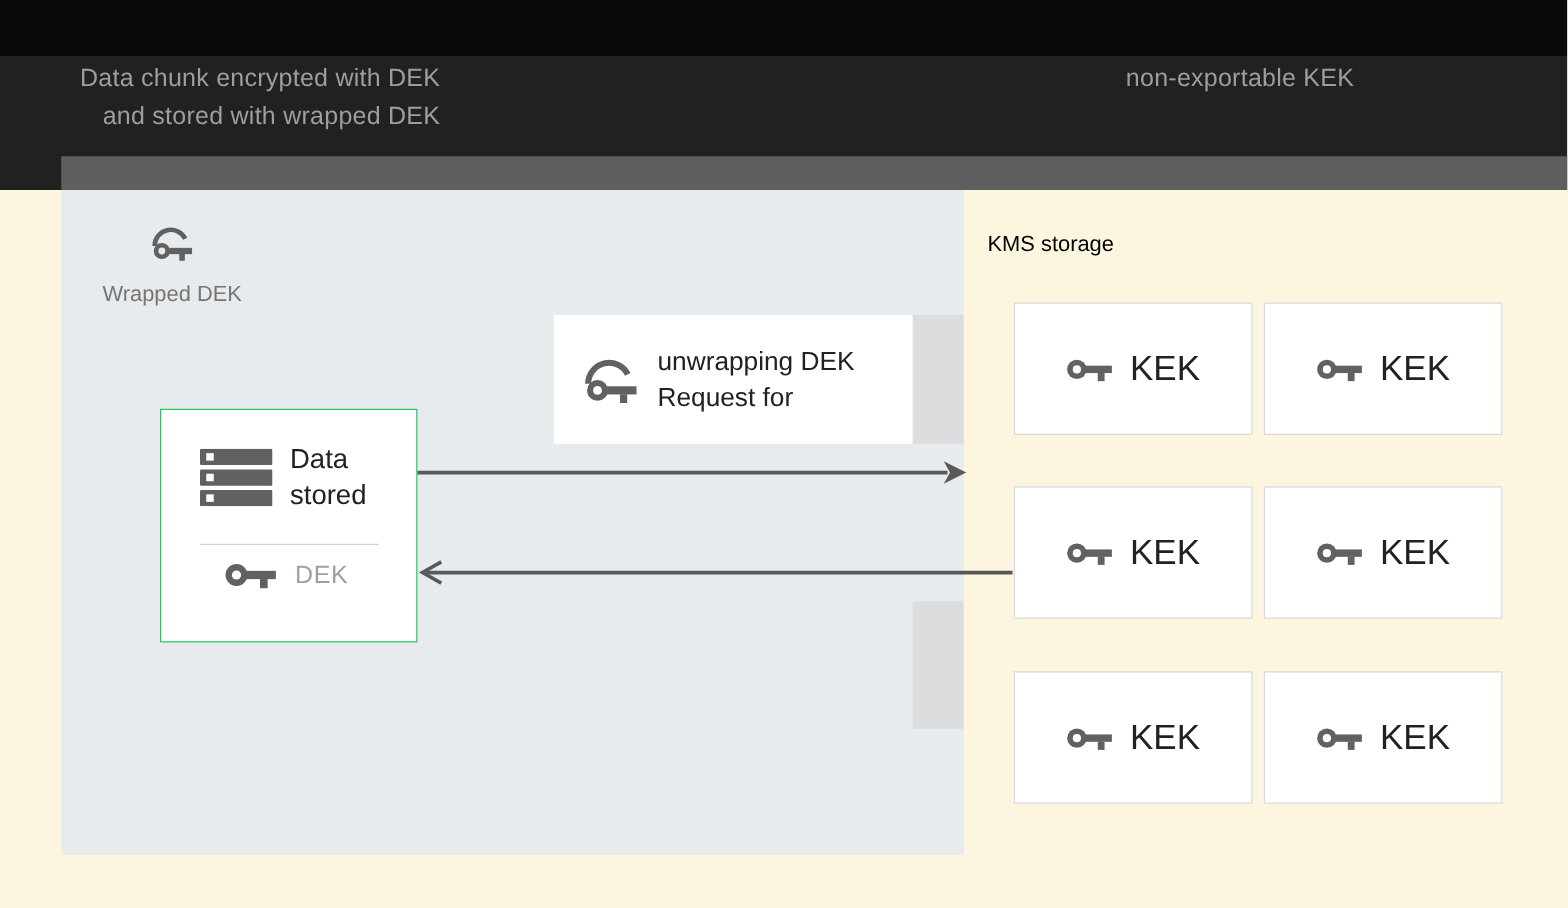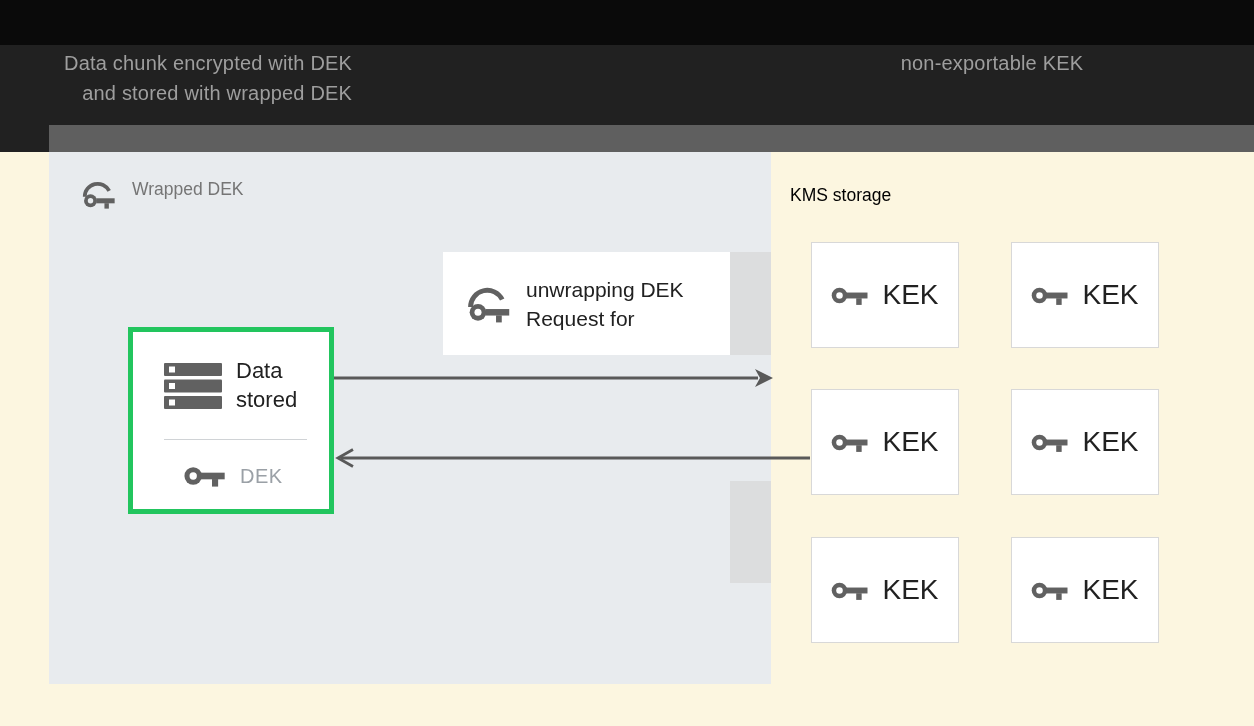--- a/index.html
+++ b/index.html
@@ -11,47 +11,47 @@
               background:linear-gradient(180deg,#0A0A0A 0px,#0A0A0A 45px,#212121 45px,#212121 152px);}
   .gray-strip{position:absolute;left:49px;top:125px;width:1205px;height:27px;background:#5F5F5F;}
   .caption{position:absolute;top:48px;font-size:20px;line-height:30px;color:#9E9E9E;letter-spacing:.2px;}
   .caption-left{left:64px;text-align:right;}
   .caption-right{left:860px;width:264px;text-align:center;}
 
   
   .diagram{position:absolute;left:0;top:152px;width:1254px;height:574px;background:#FCF6E0;}
   .panel{position:absolute;left:49px;top:0;width:722px;height:532px;background:#E8EBEE;}
 
-  .panel-label{position:absolute;left:82px;top:27px;display:flex;align-items:flex-start;gap:16px;}
+  .panel-label{position:absolute;left:82px;top:27px;display:flex;align-items:center;gap:16px;flex-direction:column;}
   .panel-label span{font-size:17.5px;color:#757575;}
 
   .kms-label{position:absolute;left:790px;top:33px;font-size:17.5px;color:#000000;}
 
   
   .msg-box{position:absolute;left:443px;width:287px;background:#FFFFFF;
            display:flex;align-items:center;padding-left:24px;box-sizing:border-box;gap:15px;}
   .msg-box .txt{font-size:21px;line-height:29px;color:#212121;}
   .request-box{top:100px;height:103px;}
   .return-box{top:329px;height:102px;}
   .shadow-strip{position:absolute;left:730px;width:41px;background:#DCDDDE;}
   .request-shadow{top:100px;height:103px;}
   .return-shadow{top:329px;height:102px;}
 
   
   .data-box{position:absolute;left:128px;top:175px;width:206px;height:187px;
-            background:#FFFFFF;border:5px solid #22c55e;box-sizing:border-box;}
+            background:#FFFFFF;border:1px solid #22c55e;box-sizing:border-box;}
   .data-row{position:absolute;left:31px;top:24px;display:flex;gap:14px;}
   .data-row .txt{font-size:22px;line-height:29px;color:#212121;}
   .data-row svg{margin-top:7px;}
   .data-divider{position:absolute;left:31px;top:107px;width:143px;height:1px;background:#D0D3D6;}
-  .dek-row{position:absolute;left:51px;top:132px;display:flex;align-items:center;gap:14px;}
+  .dek-row{position:absolute;left:51px;top:120px;display:flex;align-items:center;gap:14px;}
   .dek-row .txt{font-size:20px;color:#9AA0A6;letter-spacing:.5px;}
 
   
-  .kek-box{position:absolute;width:148px;height:106px;background:#FFFFFF;
+  .kek-box{position:absolute;width:191px;height:106px;background:#FFFFFF;
            border:1px solid #D8D8D8;box-sizing:border-box;
            display:flex;align-items:center;justify-content:center;gap:13px;}
   .kek-box .txt{font-size:28px;color:#212121;}
   .r0{top:90px;} .r1{top:237px;} .r2{top:385px;}
   .c0{left:811px;} .c1{left:1011px;}
 
   .arrow-layer{position:absolute;left:0;top:0;width:1254px;height:574px;pointer-events:none;}
 </style>
 </head>
 <body>

